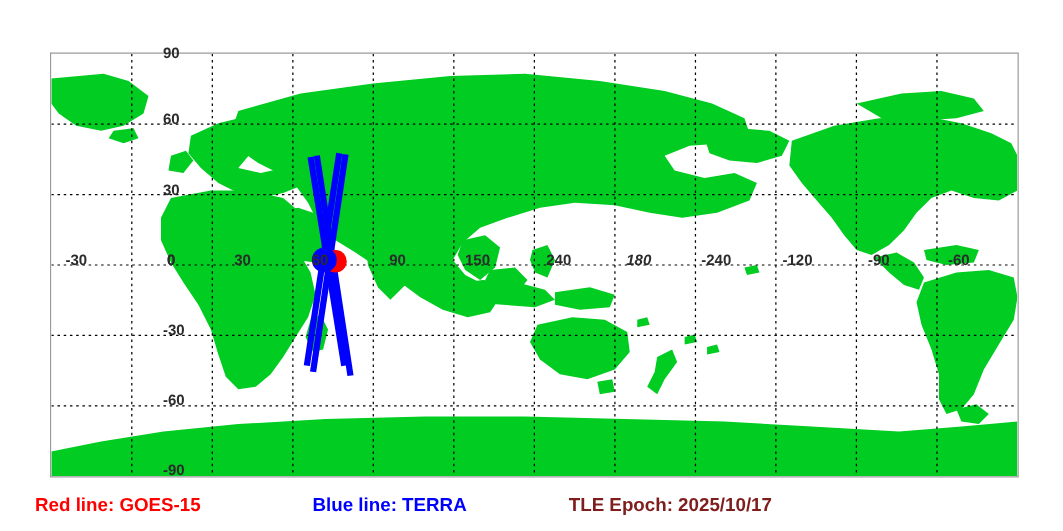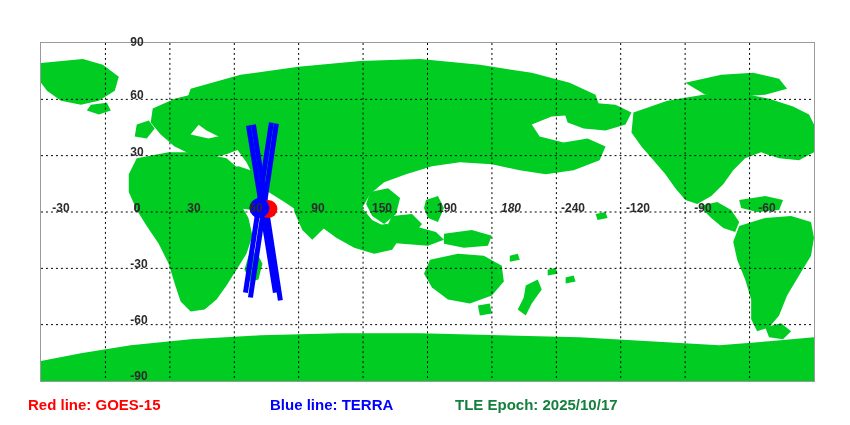--- a/index.html
+++ b/index.html
@@ -44,22 +44,22 @@
     width:676px;height:24px;text-align:right;
   }
   .leg{
     position:absolute;
     font-size:15px;
     font-weight:bold;
     white-space:nowrap;
     font-family:"Liberation Sans", sans-serif;
   }
   #leg-red{left:28px;top:0;color:#ff0000;}
-  #leg-blue{left:250px;top:0;color:#0000ff;margin-left:20px;}
-  #leg-epoch{left:455px;top:0;color:#15803d;}
+  #leg-blue{left:250px;top:0;color:#0000ff;}
+  #leg-epoch{left:455px;top:0;color:#7f1d1d;}
 </style>
 </head>
 <body>
 
 <div id="stage">
 
   <div id="plot">
     <svg id="mapsvg" viewBox="0 0 775 340" preserveAspectRatio="none">
 
       <rect x="0" y="0" width="775" height="340" fill="#ffffff"></rect>
@@ -162,21 +162,21 @@
       <circle cx="219" cy="166" r="10" fill="#0000ff"></circle>
     </svg>
   </div>
 
   <div class="ticklbl lonlbl" style="left:61px;top:208px;">-30</div>
   <div class="ticklbl lonlbl" style="left:137px;top:208px;">0</div>
   <div class="ticklbl lonlbl" style="left:194px;top:208px;">30</div>
   <div class="ticklbl lonlbl" style="left:256px;top:208px;">60</div>
   <div class="ticklbl lonlbl" style="left:318px;top:208px;">90</div>
   <div class="ticklbl lonlbl" style="left:382px;top:208px;">150</div>
-  <div class="ticklbl lonlbl" style="left:447px;top:208px;">190</div>
+  <div class="ticklbl lonlbl" style="left:447px;top:208px;">240</div>
   <div class="ticklbl lonlbl" style="left:511px;top:208px;font-style:italic;">180</div>
   <div class="ticklbl lonlbl" style="left:573px;top:208px;">-240</div>
   <div class="ticklbl lonlbl" style="left:638px;top:208px;text-align:center;">-120</div>
   <div class="ticklbl lonlbl" style="left:703px;top:208px;">-90</div>
   <div class="ticklbl lonlbl" style="left:767px;top:208px;">-60</div>
 
   <div class="ticklbl latlbl" style="left:137px;top:42px;">90</div>
   <div class="ticklbl latlbl" style="left:137px;top:95px;">60</div>
   <div class="ticklbl latlbl" style="left:137px;top:152px;">30</div>
   <div class="ticklbl latlbl" style="left:137px;top:208px;">0</div>

